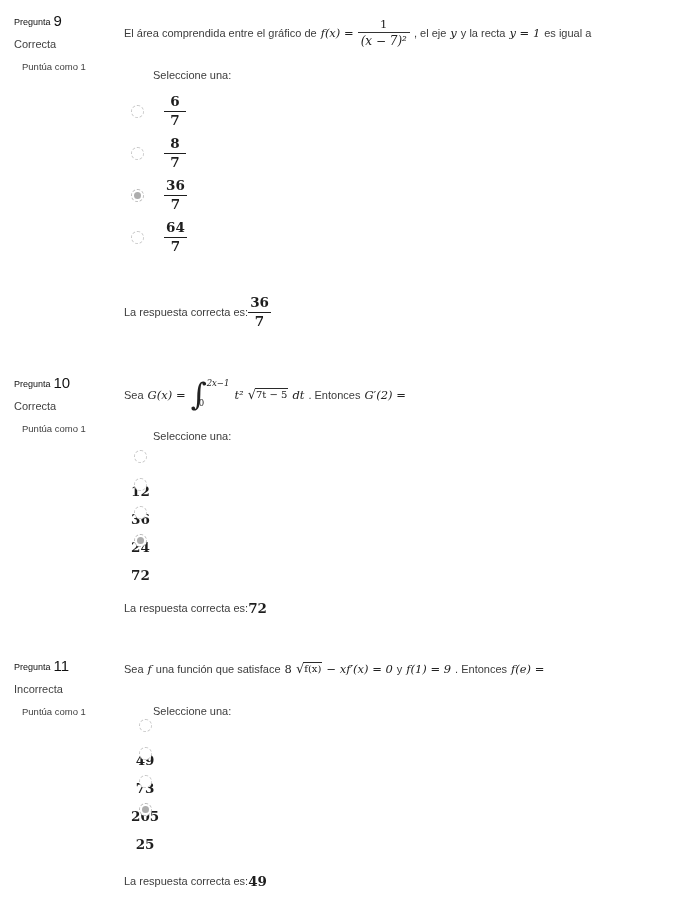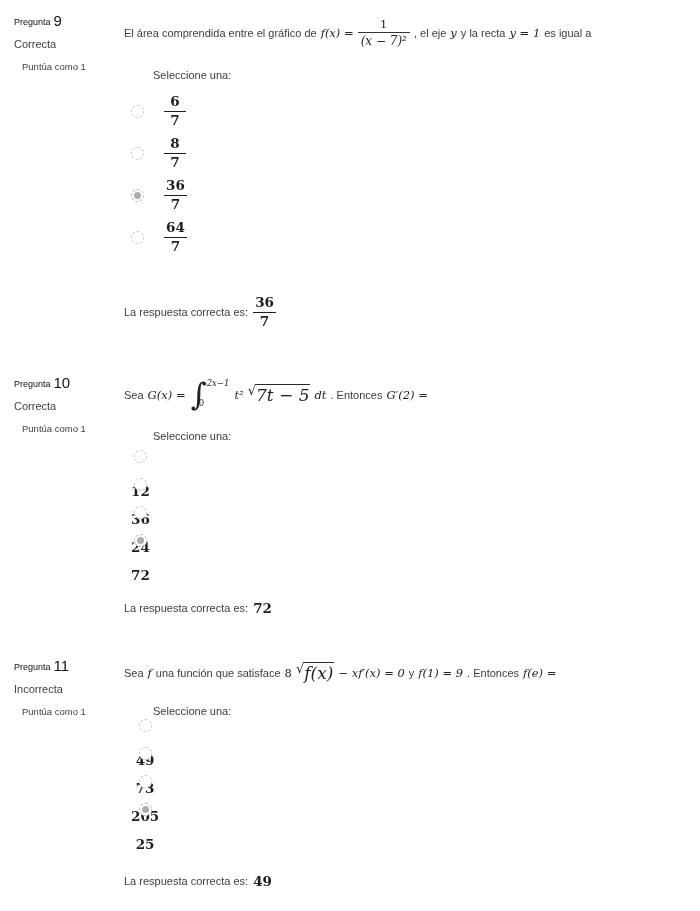--- a/index.html
+++ b/index.html
@@ -29,42 +29,42 @@
   .ifrac .fbot { font-family:"DejaVu Serif", serif; font-style:italic; color:#222; font-size:12px; border-top:1px solid #333; padding:0 3px; }
 
   .integral { display:inline-flex; margin:0 1px; }
   .int-sign { font-family:"DejaVu Serif", serif; font-size:31px; line-height:1.15; color:#222; }
   .int-limits { display:flex; flex-direction:column; justify-content:space-between; padding:1px 0 5px; }
   .int-upper { font-family:"DejaVu Serif", serif; font-style:italic; font-size:8.5px; color:#222; }
   .int-lower { font-family:"DejaVu Serif", serif; font-size:8.5px; color:#222; margin-left:-8px; }
 
   .sqrt { display:inline-flex; align-items:flex-start; }
   .sqrt-sign { font-family:"DejaVu Serif", serif; font-style:normal; font-size:13px; line-height:1; color:#222; }
-  .radicand { font-family:"DejaVu Serif", serif; font-style:italic; font-size:17px; color:#222; border-top:1px solid #2a2a2a; padding:0 1px; margin-left:-1px; line-height:1.25; }
+  .radicand { font-family:"DejaVu Serif", serif; font-size:10px; color:#222; border-top:1px solid #2a2a2a; padding:0 1px; margin-left:-1px; line-height:1.25; }
 
   
   .select-label { position:absolute; left:0; font-size:11px; color:#3c3c3c;margin-left:29px; }
   .opts { position:absolute; left:0; }
   .opt { display:flex; align-items:center; gap:20px; padding-left:7px; }
   .opt-row  { height:28px;flex-direction:column; }
   .opt-frac { height:42px; }
   .radio {
     width:13px; height:13px; border:1px dashed #c6c6c6; border-radius:50%;
     display:inline-flex; align-items:center; justify-content:center; flex:0 0 auto; background:#fff;
   }
   .radio.selected { border-color:#b8b8b8; }
   .radio.selected::after { content:""; width:7px; height:7px; border-radius:50%; background:#adadad; }
   .optlabel { font-family:"DejaVu Serif", serif; font-weight:bold; font-size:13.5px; color:#1e1e1e; }
 
   .ofrac { display:inline-flex; flex-direction:column; align-items:center; font-family:"DejaVu Serif", serif; font-weight:bold; font-size:13.5px; line-height:1.3; color:#1e1e1e; min-width:22px; }
   .ofrac .fden { border-top:1.5px solid #1e1e1e; padding:0 4px; align-self:stretch; text-align:center; }
   .ofrac .fnum { padding:0 2px; }
 
   
-  .answer { position:absolute; left:0; display:flex; align-items:center; gap:5px; font-size:11px; color:#3c3c3c; white-space:nowrap; }
+  .answer { position:absolute; left:0; display:flex; align-items:center; font-size:11px; color:#3c3c3c; white-space:nowrap; }
   .ansval { font-family:"DejaVu Serif", serif; font-weight:bold; font-size:13.5px; color:#1e1e1e; }
 
   
   .watermark {
     position:absolute; left:303px; top:413px;
     font-family:"Liberation Sans", sans-serif; font-weight:800;
     font-size:27px; letter-spacing:1.5px; color:#878787;
   }
 
   

